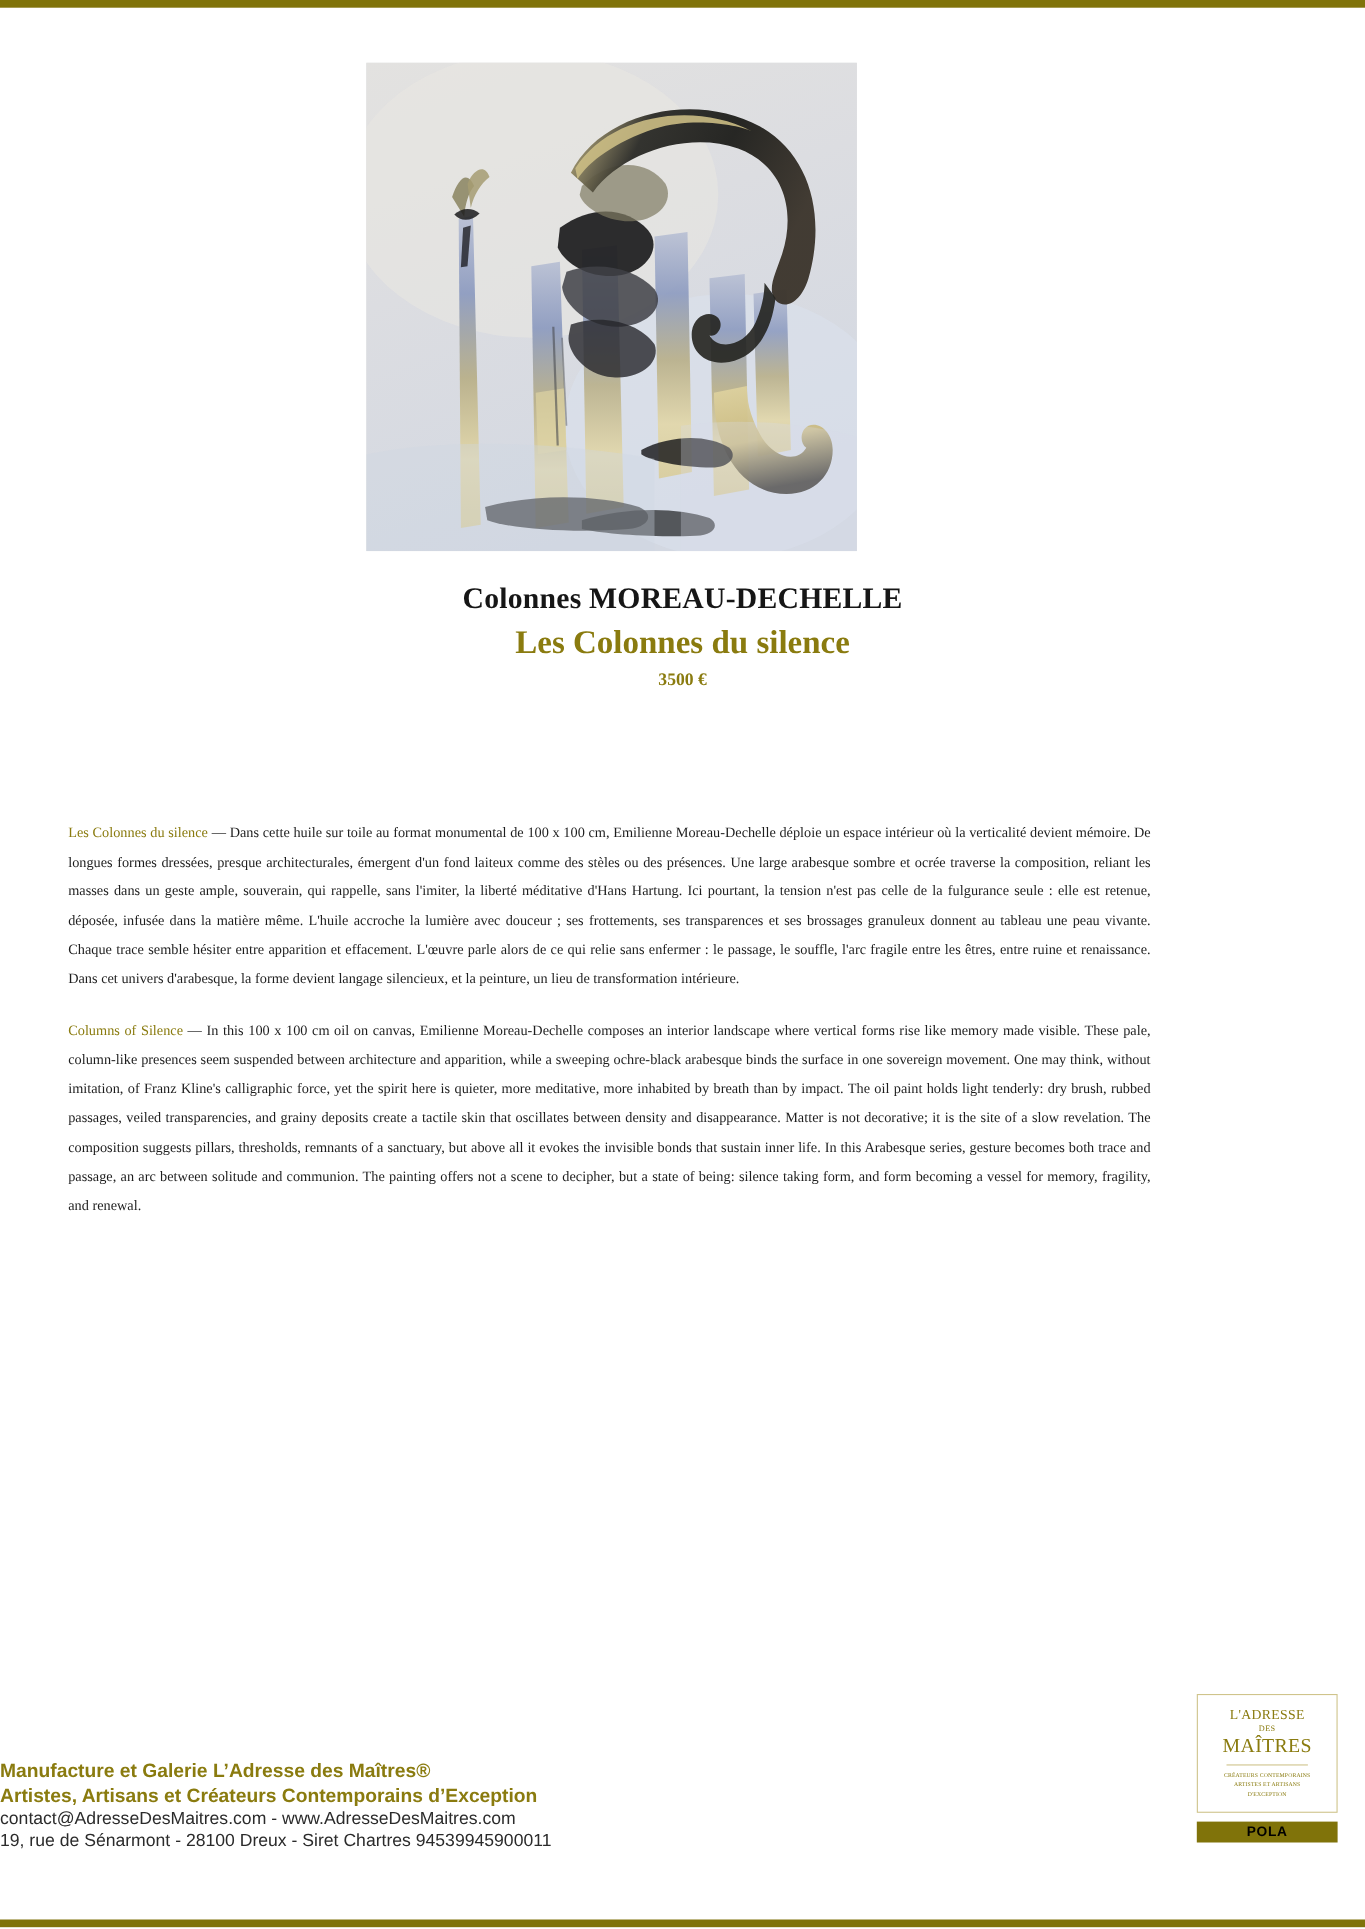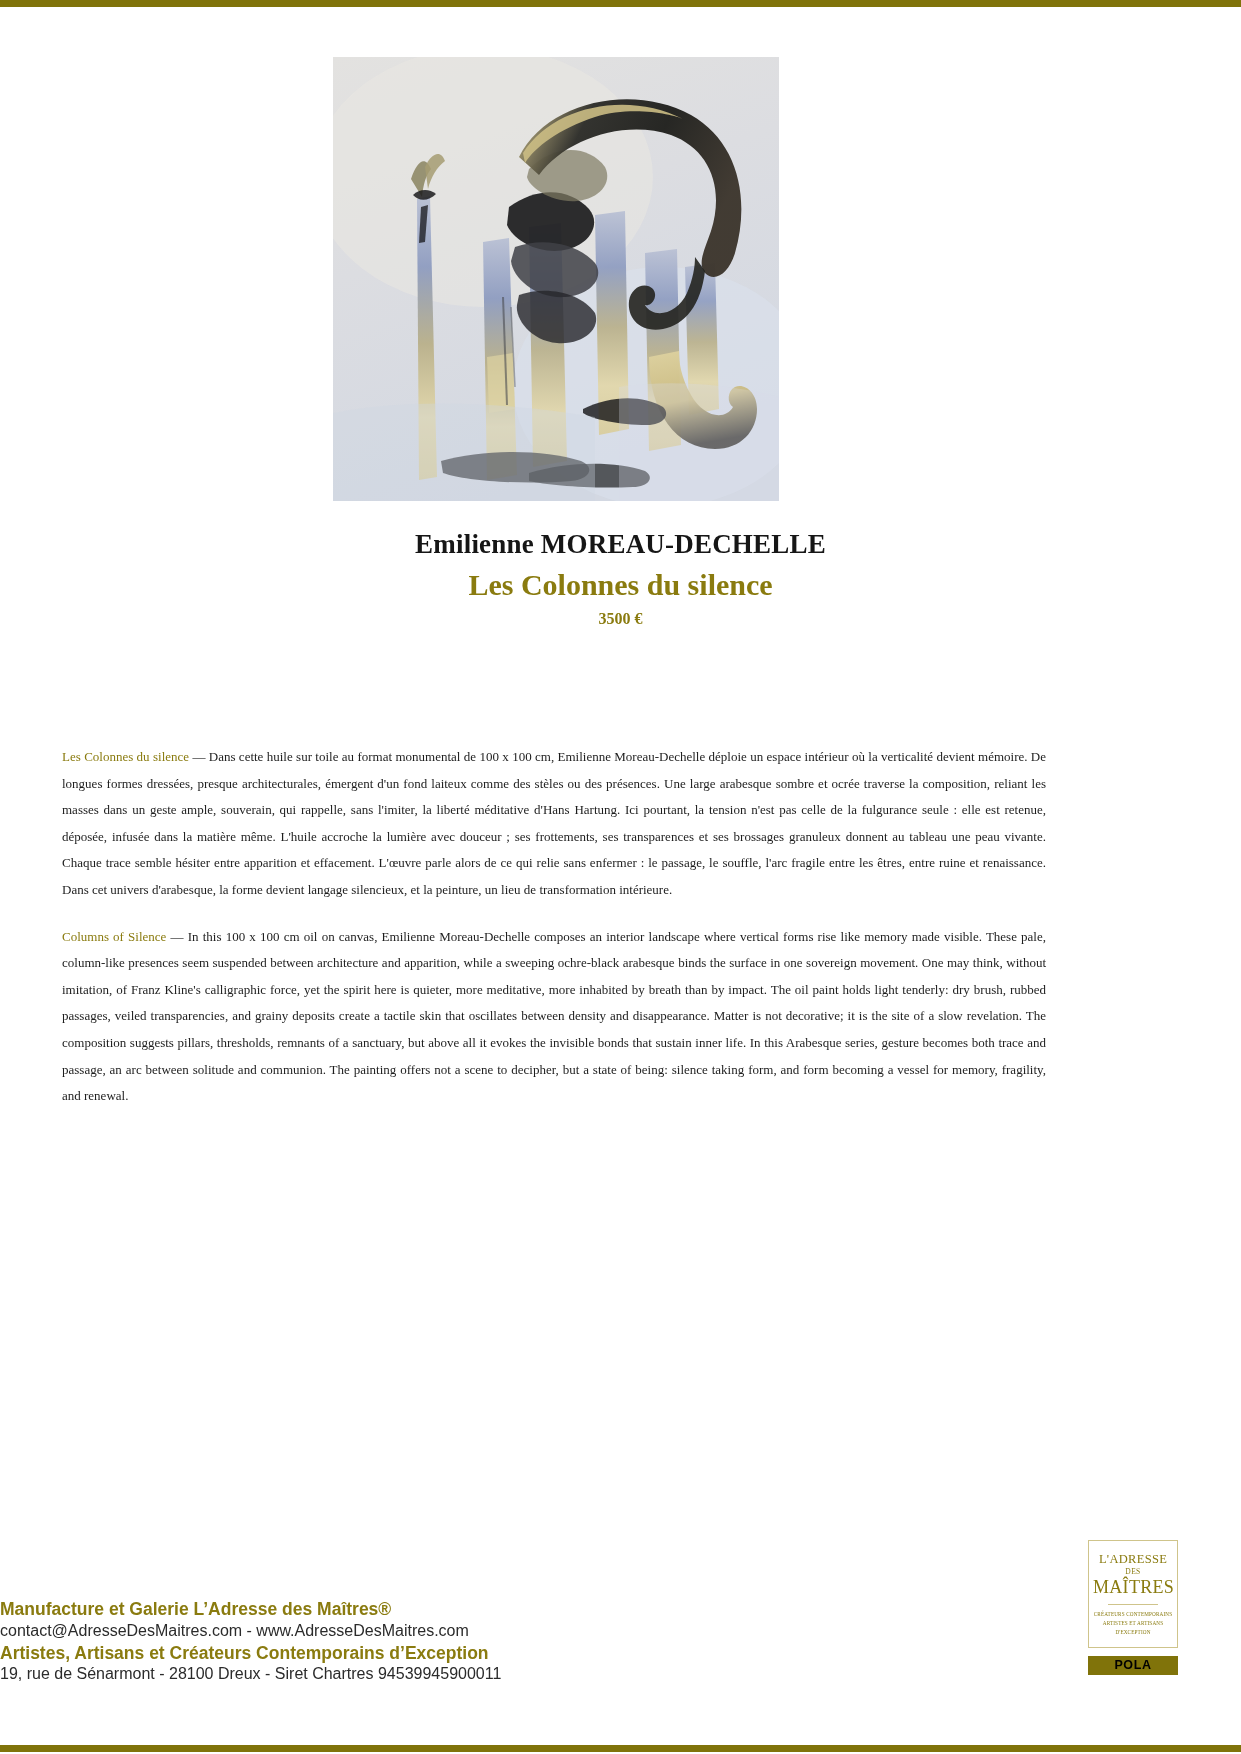--- a/index.html
+++ b/index.html
@@ -125,21 +125,21 @@
     color: #3a3a3a;
     line-height: 1.25;
     margin-top: 1px;
   }
 
   
   .brand {
     position: absolute;
     left: 1088px;
     top: 1540px;
-    width: 90px;
+    width: 128px;
   }
   .brand-card {
     border: 1px solid #cfc48b;
     background: #ffffff;
     padding: 11px 4px 10px 4px;
     text-align: center;
     font-family: "Liberation Serif", serif;
     color: #8a7b0f;
   }
   .brand-l1 {
@@ -272,35 +272,35 @@
 
     <path d="M0 356 C80 340 180 346 262 360 L262 444 L0 444 Z" fill="#cfd6e3" opacity="0.35"></path>
     <path d="M286 330 C340 322 400 328 446 340 L446 444 L286 444 Z" fill="#d6dce8" opacity="0.3"></path>
 
     <path d="M170 240 L174 348" stroke="#4a4b50" stroke-width="2" fill="none" opacity="0.6"></path>
     <path d="M178 250 L182 330" stroke="#5a5b60" stroke-width="1.5" fill="none" opacity="0.5"></path>
   </svg>
 </div>
 
 <div class="caption">
-  <div class="artist-name">Emilienne MOREAU-DECHELLE</div>
+  <div class="artist-name">Colonnes MOREAU-DECHELLE</div>
   <div class="artwork-title">Les Colonnes du silence</div>
   <div class="artwork-price">3500 €</div>
 </div>
 
 <div class="body-text">
   <p class="para"><span class="para-lead">Les Colonnes du silence</span><span> — Dans cette huile sur toile au format monumental de 100 x 100 cm, Emilienne Moreau-Dechelle déploie un espace intérieur où la verticalité devient mémoire. De longues formes dressées, presque architecturales, émergent d'un fond laiteux comme des stèles ou des présences. Une large arabesque sombre et ocrée traverse la composition, reliant les masses dans un geste ample, souverain, qui rappelle, sans l'imiter, la liberté méditative d'Hans Hartung. Ici pourtant, la tension n'est pas celle de la fulgurance seule : elle est retenue, déposée, infusée dans la matière même. L'huile accroche la lumière avec douceur ; ses frottements, ses transparences et ses brossages granuleux donnent au tableau une peau vivante. Chaque trace semble hésiter entre apparition et effacement. L'œuvre parle alors de ce qui relie sans enfermer : le passage, le souffle, l'arc fragile entre les êtres, entre ruine et renaissance. Dans cet univers d'arabesque, la forme devient langage silencieux, et la peinture, un lieu de transformation intérieure.</span></p>
 
   <p class="para"><span class="para-lead">Columns of Silence</span><span> — In this 100 x 100 cm oil on canvas, Emilienne Moreau-Dechelle composes an interior landscape where vertical forms rise like memory made visible. These pale, column-like presences seem suspended between architecture and apparition, while a sweeping ochre-black arabesque binds the surface in one sovereign movement. One may think, without imitation, of Franz Kline's calligraphic force, yet the spirit here is quieter, more meditative, more inhabited by breath than by impact. The oil paint holds light tenderly: dry brush, rubbed passages, veiled transparencies, and grainy deposits create a tactile skin that oscillates between density and disappearance. Matter is not decorative; it is the site of a slow revelation. The composition suggests pillars, thresholds, remnants of a sanctuary, but above all it evokes the invisible bonds that sustain inner life. In this Arabesque series, gesture becomes both trace and passage, an arc between solitude and communion. The painting offers not a scene to decipher, but a state of being: silence taking form, and form becoming a vessel for memory, fragility, and renewal.</span></p>
 </div>
 
 <div class="footer">
   <div class="footer-line footer-strong">Manufacture et Galerie L’Adresse des Maîtres®</div>
+  <div class="footer-line footer-strong">Artistes, Artisans et Créateurs Contemporains d’Exception</div>
   <div class="footer-line footer-plain">contact@AdresseDesMaitres.com - www.AdresseDesMaitres.com</div>
-  <div class="footer-line footer-strong">Artistes, Artisans et Créateurs Contemporains d’Exception</div>
   <div class="footer-line footer-plain">19, rue de Sénarmont - 28100 Dreux - Siret Chartres 94539945900011</div>
 </div>
 
 <div class="brand">
   <div class="brand-card">
     <div class="brand-l1">L'ADRESSE</div>
     <div class="brand-l2">DES</div>
     <div class="brand-l3">MAÎTRES</div>
     <div class="brand-divider"></div>
     <div class="brand-sub">CRÉATEURS CONTEMPORAINS</div>

